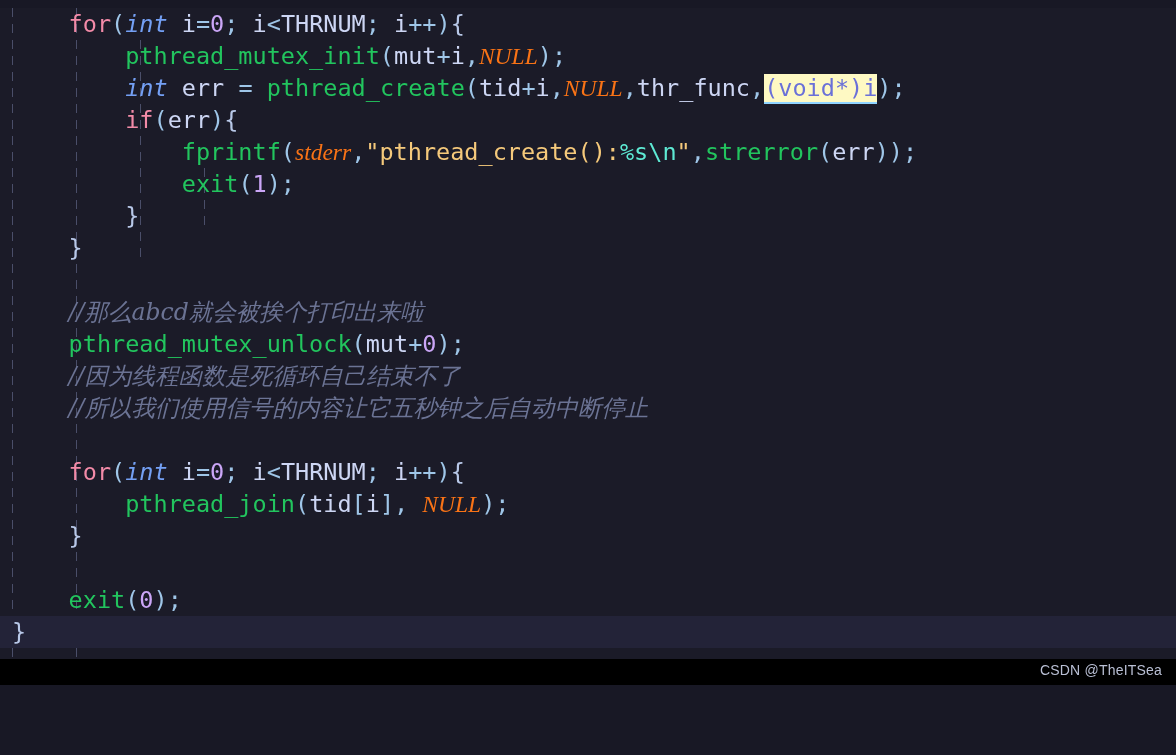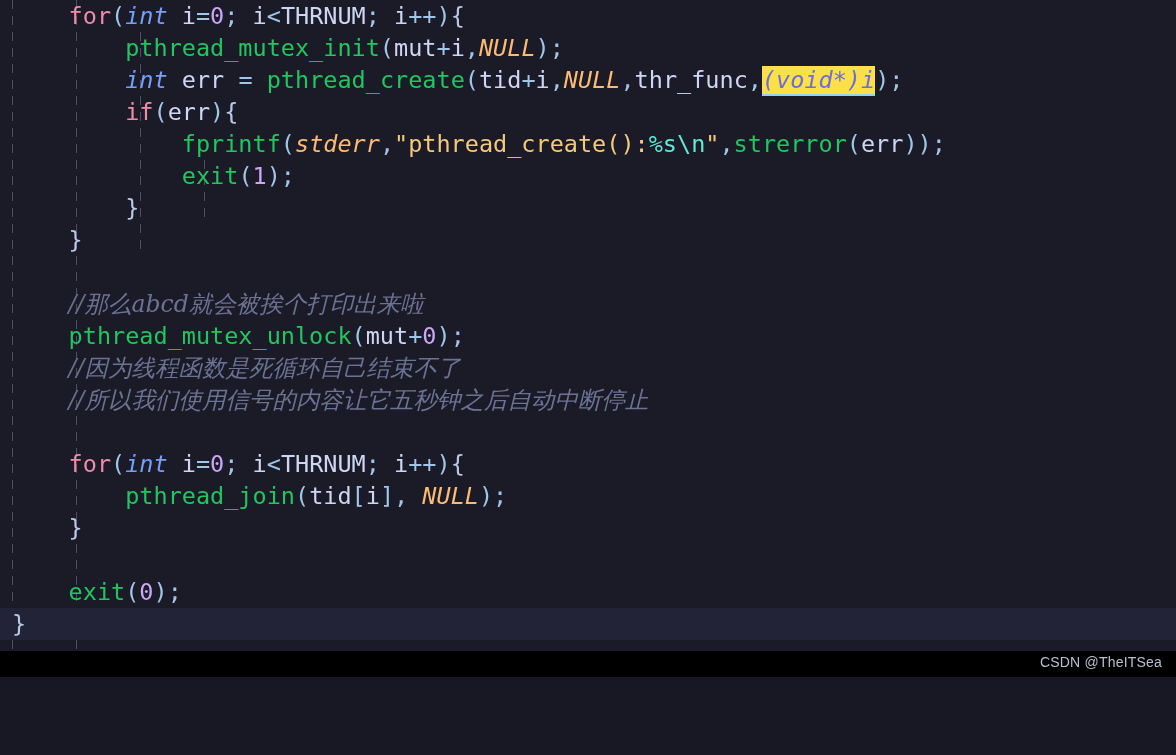--- a/index.html
+++ b/index.html
@@ -14,20 +14,21 @@
     font-family: "DejaVu Sans Mono", monospace;
   }
 
   #editor {
     position: relative;
     width: 1176px;
     height: 677px;
     background: #1b1b２8;
     background: #1b1b28;
     overflow: hidden;
+    margin-top: 8px;
   }
 
   
   .guide {
     position: absolute;
     top: 0;
     width: 1px;
     height: 755px;
     background-image: linear-gradient(
       to bottom,
@@ -74,29 +75,28 @@
   }
 
   
   .t-kw      { color: #f38ba8; }
   .t-type    { color: #74a0f5; font-style: italic; }
   .t-fn      { color: #22c55e; }
   .t-id      { color: #cdd6f4; }
   .t-punc    { color: #9fc6e8; }
   .t-op      { color: #9fc6e8; }
   .t-num     { color: #cba6f7; }
-  .t-const   { color: #fdba74; font-style: italic; }
+  .t-const   { color: #f97316; font-style: italic; font-family: Liberation Serif, serif; }
   .t-str     { color: #f5c97b; }
   .t-esc     { color: #5eead4; }
   .t-brace   { color: #b8c8e8; }
   .t-comment { color: #6b7394; font-style: italic; font-family: "DejaVu Serif", serif; }
   .t-sel {
-    background: #fde047;
+    background: #fef9c3;
     color: #6a70d8;
-    font-style: italic;
     border-bottom: 2px solid #8fd4ff;
     box-shadow: 0 0 0 0 transparent;
   }
 
   
   #statusbar {
     position: absolute;
     left: 0;
     bottom: 0;
     width: 1176px;

